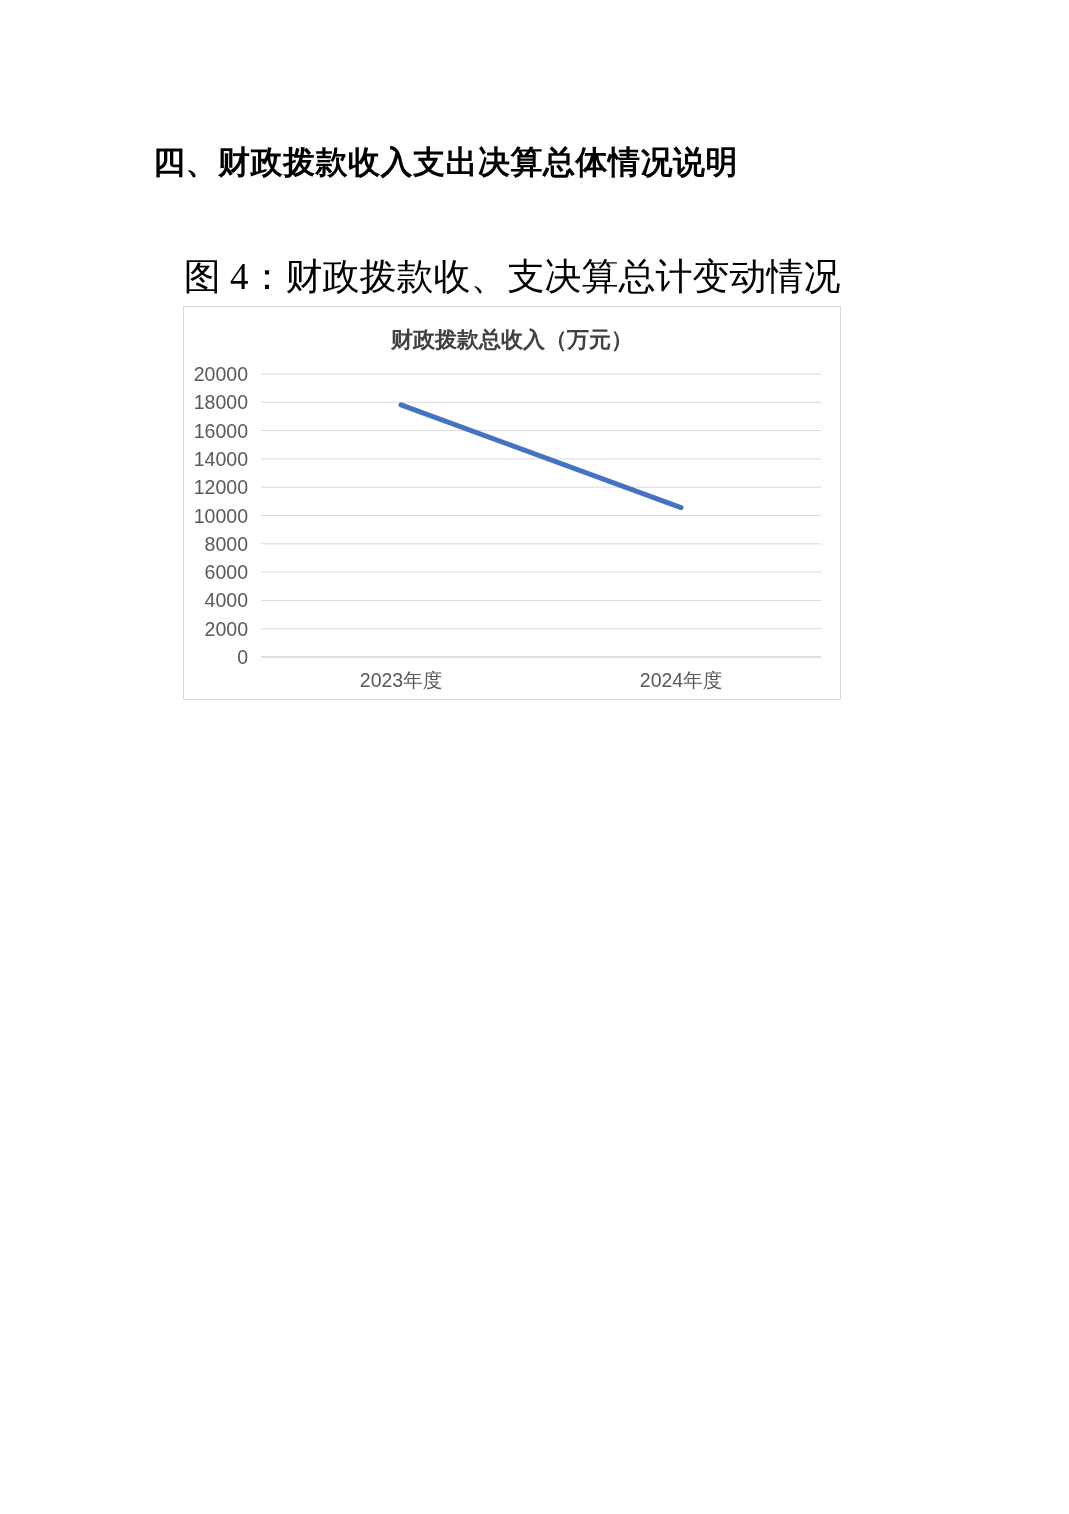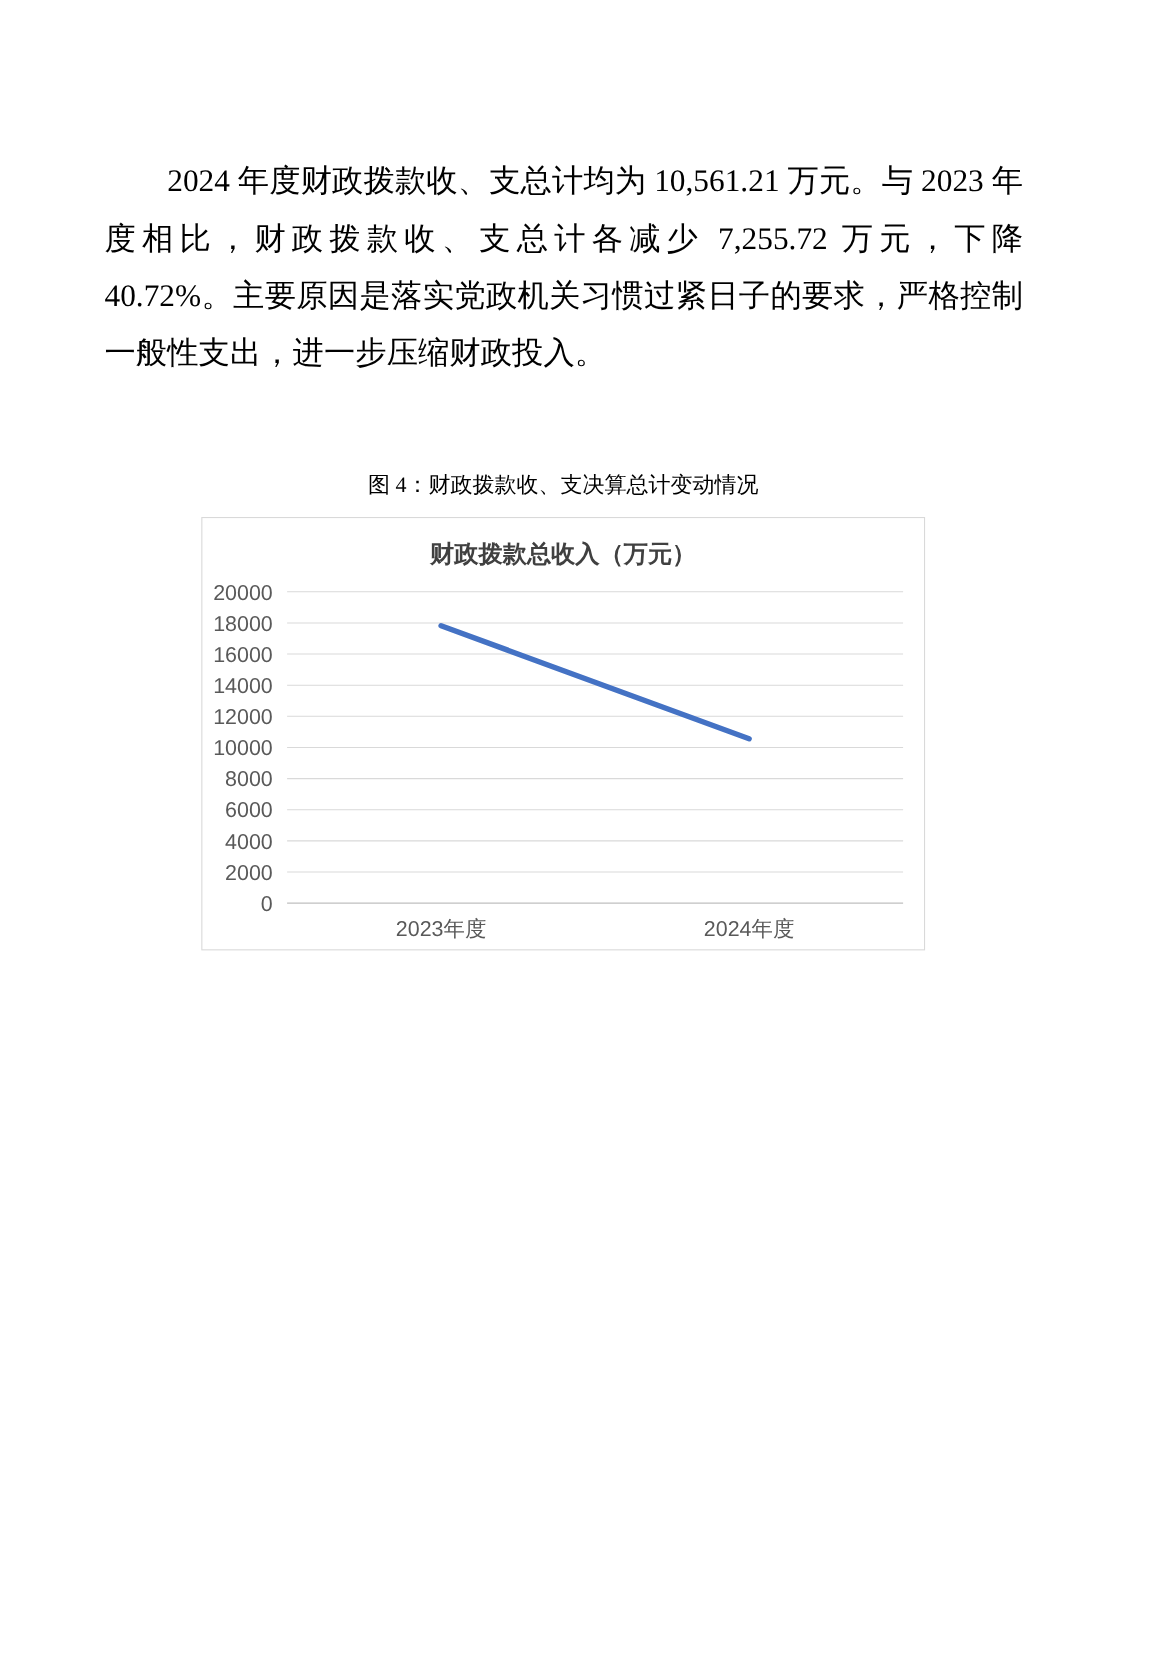--- a/index.html
+++ b/index.html
@@ -31,21 +31,21 @@
     text-indent:2em;
     text-align:justify;
     color:#000000;
   }
   .doc-paragraph + .doc-paragraph{margin-top:10px;}
   .figure{
     width:658px;
     margin:70px 0 0 88px;
   }
   .figure-caption{
-    font-size:20px;
+    font-size:37px;
     line-height:46px;
     text-align:center;
     margin:0 0 6px 0;
     color:#000000;
   }
   .chart-frame{
     width:656px;height:392px;
     border:1px solid #d9d9d9;
     background:#ffffff;
     display:block;
@@ -62,22 +62,22 @@
     font-size:19.5px;
     fill:#595959;
   }
 </style>
 </head>
 <body>
 
 <div class="page">
   <div class="content">
 
+    <h1 class="doc-heading">四、财政拨款收入支出决算总体情况说明</h1>
 
-    <p class="doc-paragraph">2024 年度财政拨款收、支总计均为 10,561.21 万元。与 2023 年度相比，财政拨款收、支总计各减少 7,255.72 万元，下降 40.72%。主要原因是落实党政机关习惯过紧日子的要求，严格控制一般性支出，进一步压缩财政投入。</p>
 
 
     <div class="figure">
       <div class="figure-caption">图 4：财政拨款收、支决算总计变动情况</div>
 
       <svg class="chart-frame" viewBox="0 0 656 392" width="656" height="392" xmlns="http://www.w3.org/2000/svg">
         <text class="chart-title-text" x="328" y="40" text-anchor="middle">财政拨款总收入（万元）</text>
         <g>
             <line x1="77" x2="637" y1="350" y2="350" stroke="#BFBFBF" stroke-width="1"></line>
             <text x="64" y="357" text-anchor="end" class="tick-label">0</text>

